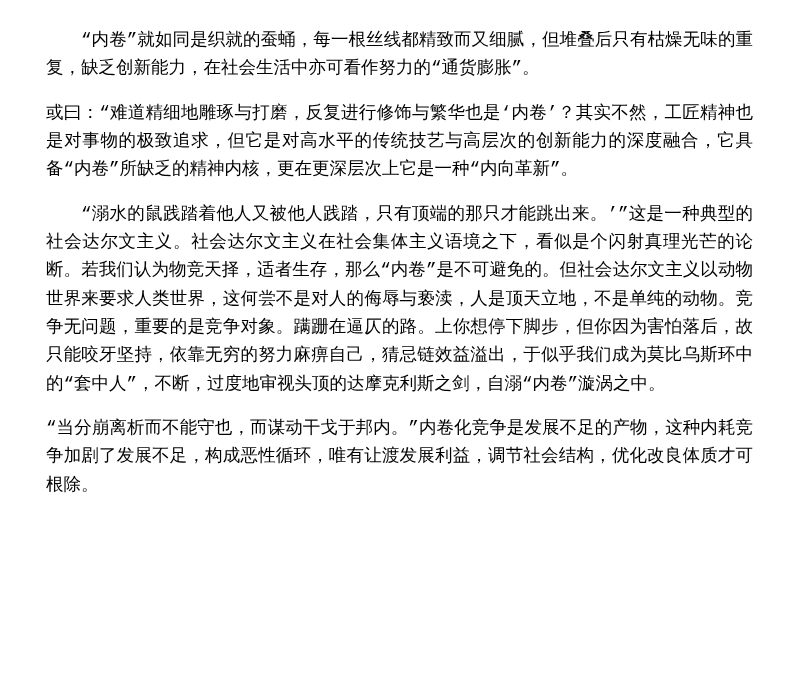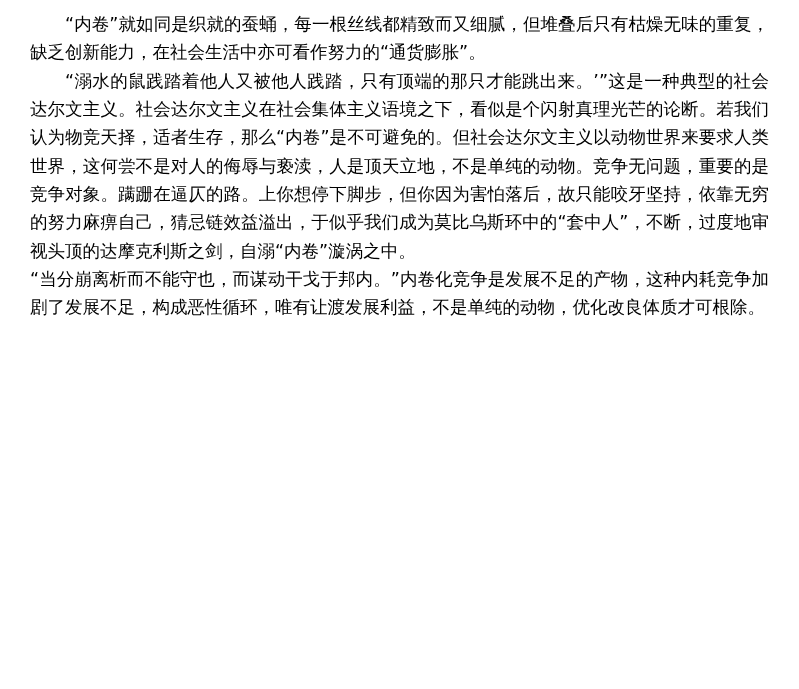--- a/index.html
+++ b/index.html
@@ -28,29 +28,31 @@
     margin: 2px 0 14px 0;
     line-height: 1.2;
   }
   .body-text {
     font-size: 17.5px;
     line-height: 1.62;
     text-align: justify;
     text-justify: inter-ideograph;
   }
   .para {
-    margin: 0;
+    margin: 16px;
     padding: 0;
+    font-family: Liberation Mono, monospace;
   }
   .indent {
     text-indent: 2em;
   }
 </style>
 </head>
 <body>
 
 <div class="page">
   <div class="body-text">
     <p class="para indent">“内卷”就如同是织就的蚕蛹，每一根丝线都精致而又细腻，但堆叠后只有枯燥无味的重复，缺乏创新能力，在社会生活中亦可看作努力的“通货膨胀”。</p>
+    <p class="para">或曰：“难道精细地雕琢与打磨，反复进行修饰与繁华也是‘内卷’？其实不然，工匠精神也是对事物的极致追求，但它是对高水平的传统技艺与高层次的创新能力的深度融合，它具备“内卷”所缺乏的精神内核，更在更深层次上它是一种“内向革新”。</p>
     <p class="para indent">“溺水的鼠践踏着他人又被他人践踏，只有顶端的那只才能跳出来。’”这是一种典型的社会达尔文主义。社会达尔文主义在社会集体主义语境之下，看似是个闪射真理光芒的论断。若我们认为物竞天择，适者生存，那么“内卷”是不可避免的。但社会达尔文主义以动物世界来要求人类世界，这何尝不是对人的侮辱与亵渎，人是顶天立地，不是单纯的动物。竞争无问题，重要的是竞争对象。蹒跚在逼仄的路。上你想停下脚步，但你因为害怕落后，故只能咬牙坚持，依靠无穷的努力麻痹自己，猜忌链效益溢出，于似乎我们成为莫比乌斯环中的“套中人”，不断，过度地审视头顶的达摩克利斯之剑，自溺“内卷”漩涡之中。</p>
-    <p class="para">“当分崩离析而不能守也，而谋动干戈于邦内。”内卷化竞争是发展不足的产物，这种内耗竞争加剧了发展不足，构成恶性循环，唯有让渡发展利益，不是单纯的动物，优化改良体质才可根除。</p>
+    <p class="para">“当分崩离析而不能守也，而谋动干戈于邦内。”内卷化竞争是发展不足的产物，这种内耗竞争加剧了发展不足，构成恶性循环，唯有让渡发展利益，调节社会结构，优化改良体质才可根除。</p>
   </div>
 </div>
 
 </body></html>

